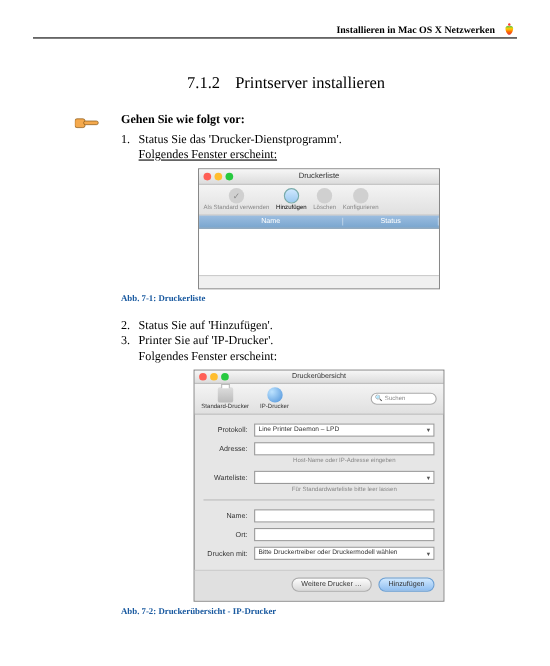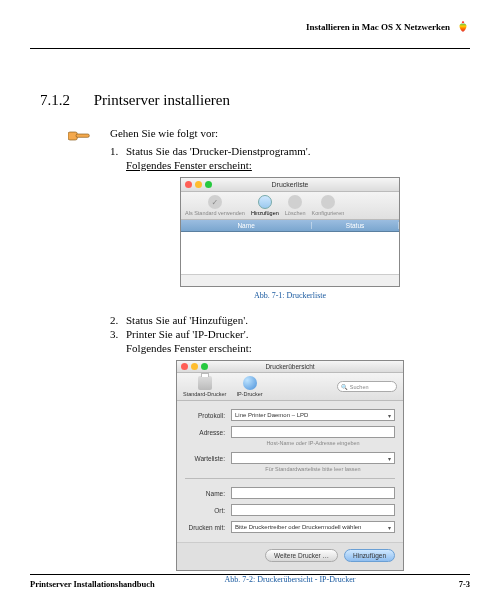--- a/index.html
+++ b/index.html
@@ -16,37 +16,37 @@
     padding: 20px 30px 20px 30px;
     height: 100%;
     position: relative;
   }
   .header {
     display: flex;
     justify-content: flex-end;
     align-items: center;
     gap: 6px;
     border-bottom: 1px solid #000;
-    padding-bottom: 14px;
-    margin-bottom: 43px;
+    padding-bottom: 0;
+    margin-bottom: 33px;
   }
   .header-text { font-size: 9px; font-weight: bold; }
   .apple-logo { width: 14px; height: 14px; }
   .section-no { display: inline-block; width: 50px; }
-  h2.section-title { font-size: 15px; font-weight: normal; margin-bottom: 18px; padding-left: 10px; }
+  h2.section-title { font-size: 15px; font-weight: normal; margin-bottom: 18px; padding-left: 10px; text-align: center; }
   .content { padding-left: 80px; position: relative; }
   .hand-icon { position: absolute; left: 38px; top: 0; width: 24px; height: 18px; }
-  .intro { margin-bottom: 6px; }
+  .intro { margin-bottom: 6px; font-weight: bold; }
   ol { list-style: none; }
   ol li { margin-bottom: 2px; display: flex; }
   ol li .num { width: 16px; flex-shrink: 0; }
   ol li .txt { flex: 1; }
   .sub { padding-left: 16px; margin-bottom: 6px; }
   .fig-wrap { text-align: center; margin: 6px 0 14px 0; }
-  .fig-caption { font-size: 8px; color: #1a5aa0; margin-top: 4px; text-align: center; }
+  .fig-caption { font-size: 8px; color: #1a5aa0; margin-top: 4px; text-align: left; font-weight: bold; }
 
   
   .fig1 {
     width: 220px;
     border: 1px solid #888;
     margin: 0 auto;
     background: #f0f0f0;
     font-family: "Lucida Grande", Arial, sans-serif;
     font-size: 7px;
   }
@@ -311,18 +311,14 @@
         <div class="fig2-actions">
           <div class="aqua-btn">Weitere Drucker …</div>
           <div class="aqua-btn primary">Hinzufügen</div>
         </div>
       </div>
       <div class="fig-caption">Abb. 7-2: Druckerübersicht - IP-Drucker</div>
     </div>
 
   </div>
 
-  <div class="footer">
-    <span>Printserver Installationshandbuch</span>
-    <span>7-3</span>
-  </div>
 
 </div>
 
 </body></html>

